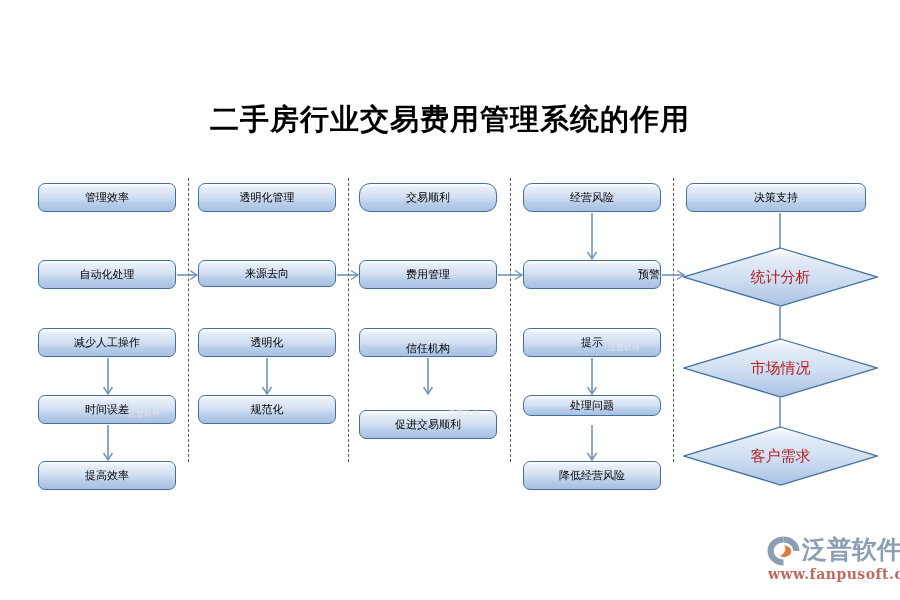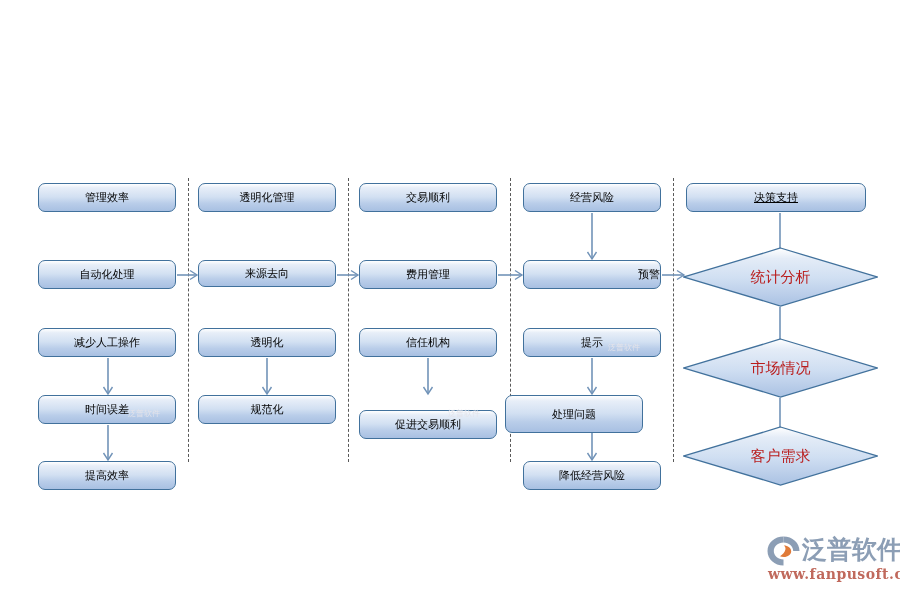--- a/index.html
+++ b/index.html
@@ -144,20 +144,21 @@
     color: #e3e3ea;
     white-space: nowrap;
     font-family: "DejaVu Sans", "Liberation Sans", sans-serif;
   }
 </style>
 </head>
 <body>
 
 <div id="canvas">
 
+  <div class="title">二手房行业交易费用管理系统的作用</div>
 
   <div id="dividers">
       <div class="divider" style="left: 188px; top: 178px; height: 284px;"></div>
       <div class="divider" style="left: 348px; top: 178px; height: 284px;"></div>
       <div class="divider" style="left: 510px; top: 178px; height: 284px;"></div>
       <div class="divider" style="left: 673px; top: 178px; height: 284px;"></div>
     </div>
 
   <svg id="connectors" viewBox="0 0 900 600" width="900" height="600">
     <defs>
@@ -219,48 +220,48 @@
       </div>
       <div class="node" style="left: 198px; top: 260px; width: 138px; height: 27px;">
         <span>来源去向</span>
       </div>
       <div class="node" style="left: 198px; top: 328px; width: 138px; height: 29px;">
         <span>透明化</span>
       </div>
       <div class="node" style="left: 198px; top: 395px; width: 138px; height: 29px;">
         <span>规范化</span>
       </div>
-      <div class="node" style="left: 359px; top: 183px; width: 138px; height: 29px;">
+      <div class="node" style="left: 359px; top: 183px; width: 138px; height: 29px; border-radius: 11px;">
         <span>交易顺利</span>
       </div>
       <div class="node" style="left: 359px; top: 260px; width: 138px; height: 29px;">
         <span>费用管理</span>
       </div>
-      <div class="node" style="left: 359px; top: 328px; width: 138px; height: 29px;">
+      <div class="node" style="left: 359px; top: 328px; width: 138px; height: 29px; align-items: flex-end;">
         <span>信任机构</span>
       </div>
       <div class="node" style="left: 359px; top: 410px; width: 138px; height: 29px;">
         <span>促进交易顺利</span>
       </div>
-      <div class="node" style="left: 523px; top: 183px; width: 138px; height: 29px;">
+      <div class="node" style="left: 523px; top: 183px; width: 138px; height: 29px; border-radius: 9px;">
         <span>经营风险</span>
       </div>
       <div class="node" style="left: 523px; top: 260px; width: 138px; height: 29px; justify-content: flex-end;">
         <span>预警</span>
       </div>
       <div class="node" style="left: 523px; top: 328px; width: 138px; height: 29px;">
         <span>提示</span>
       </div>
-      <div class="node" style="left: 505px; top: 395px; width: 138px; height: 38px;">
+      <div class="node" style="left: 523px; top: 395px; width: 138px; height: 21px; border-radius: 8px;">
         <span>处理问题</span>
       </div>
       <div class="node" style="left: 523px; top: 461px; width: 138px; height: 29px; justify-content: center;">
         <span>降低经营风险</span>
       </div>
-      <div class="node" style="left: 686px; top: 183px; width: 180px; height: 29px; text-decoration: underline;">
+      <div class="node" style="left: 686px; top: 183px; width: 180px; height: 29px;">
         <span>决策支持</span>
       </div>
       <div class="diamond-wrap" style="left: 683px; top: 247px; width: 195px; height: 60px;">
         <svg width="195" height="60" viewBox="0 0 195 60">
           <defs>
             <linearGradient id="dg-n5-2" x1="0" y1="0" x2="0" y2="1">
               <stop offset="0%" stop-color="#ffffff"></stop>
               <stop offset="18%" stop-color="#e4ecf7"></stop>
               <stop offset="52%" stop-color="#d0dff2"></stop>
               <stop offset="78%" stop-color="#bccfea"></stop>

